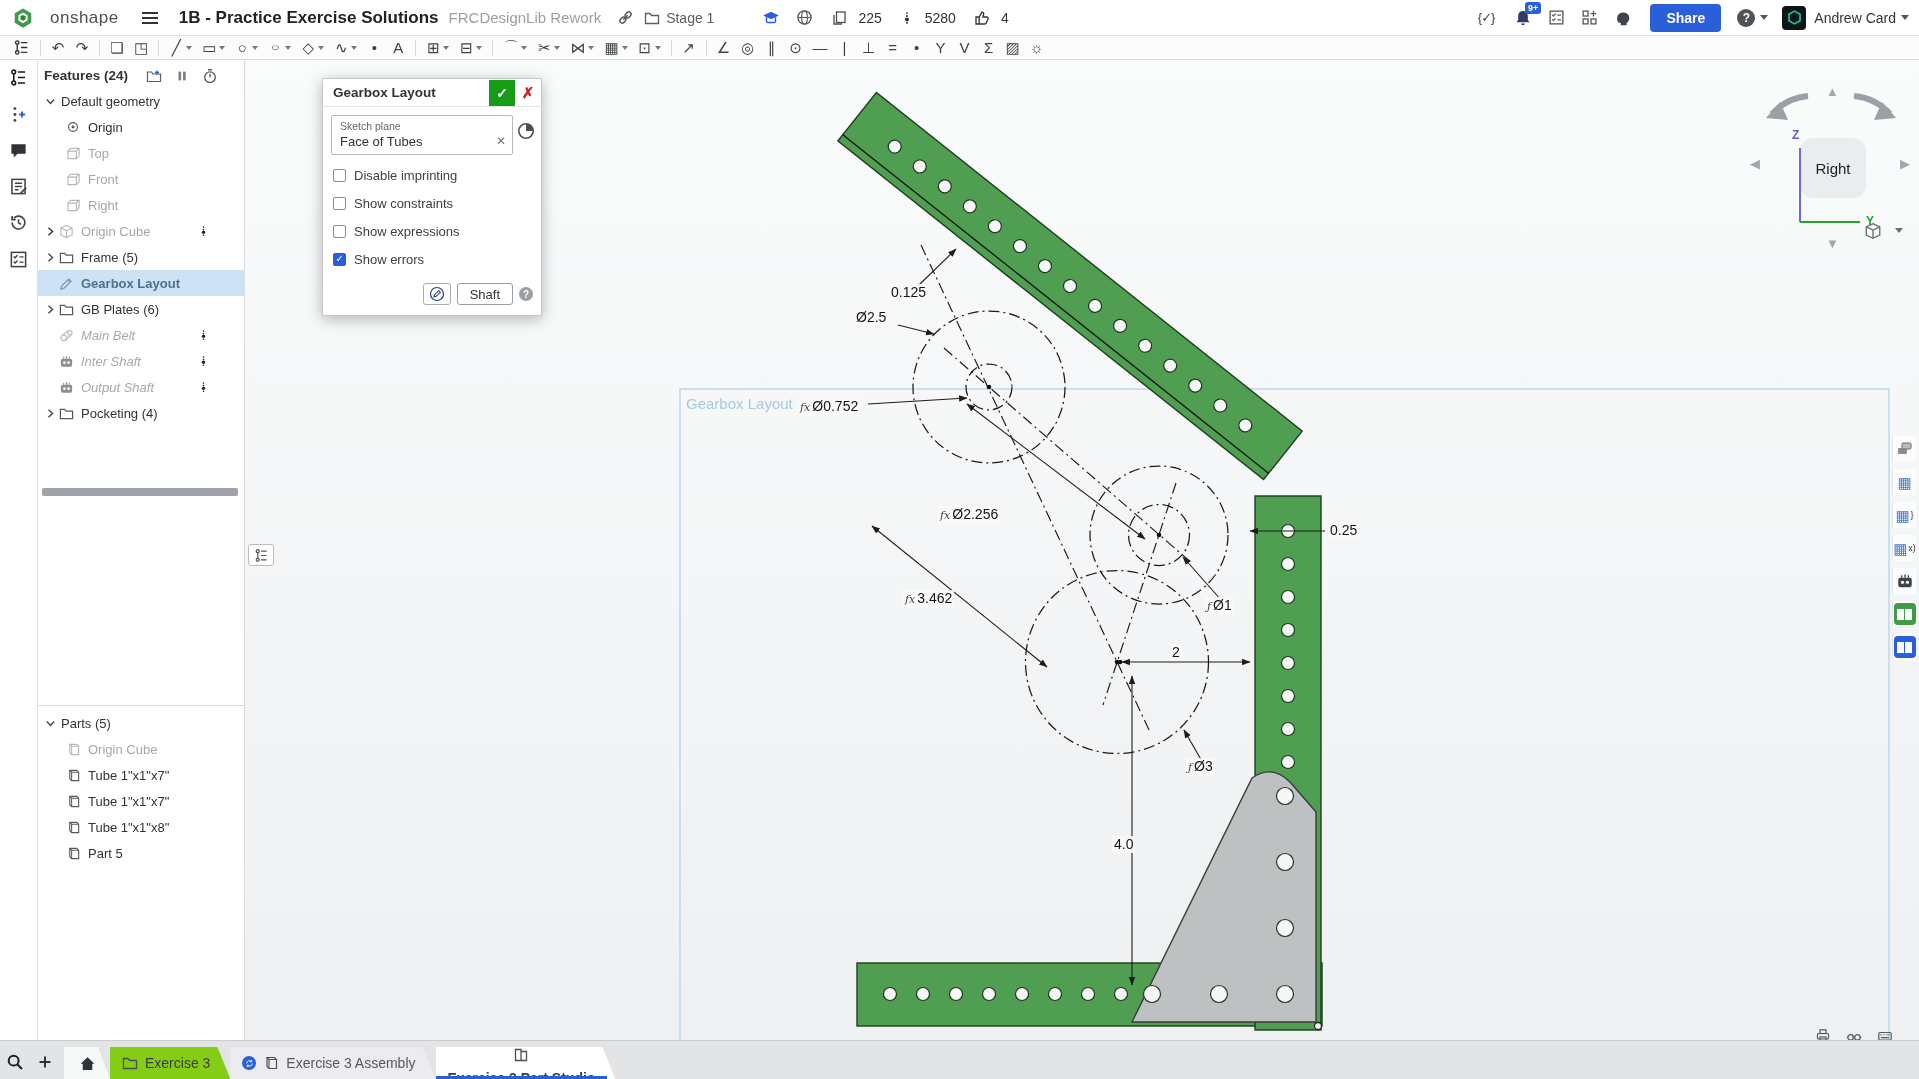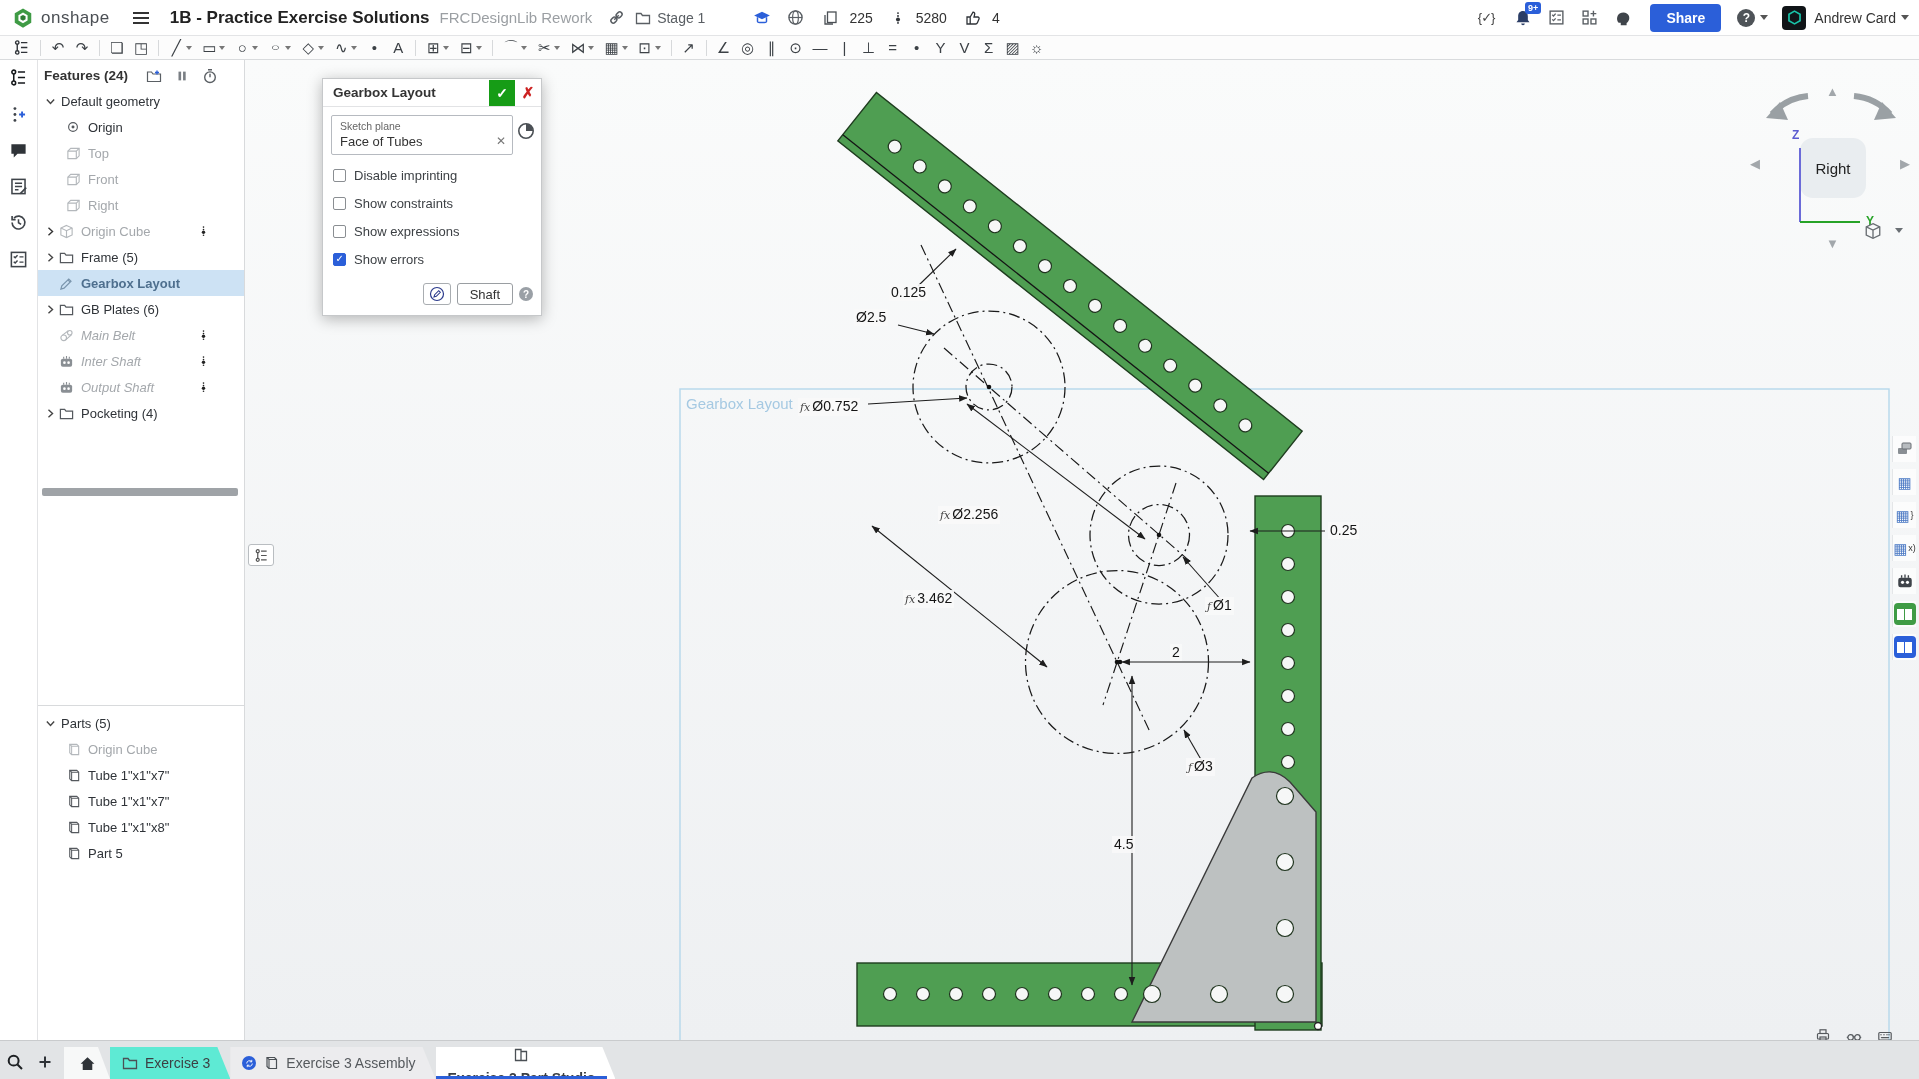--- a/index.html
+++ b/index.html
@@ -1,21 +1,21 @@
 <!DOCTYPE html>
 <html><head>
 <meta charset="utf-8">
 <style>
   *{margin:0;padding:0;box-sizing:border-box;}
   html,body{width:1919px;height:1079px;overflow:hidden;font-family:"Liberation Sans",sans-serif;background:#f6f7f8;}
   .abs{position:absolute;}
   svg.ic{display:inline-block;vertical-align:middle;}
   
   #header{position:absolute;left:0;top:0;width:1919px;height:36px;background:#fff;border-bottom:1px solid #e3e4e6;display:flex;align-items:center;z-index:30;}
-  .logo{display:flex;align-items:center;gap:7px;margin-left:12px;}
+  .logo{display:flex;align-items:center;gap:16px;margin-left:12px;}
   .logo-mark{width:22px;height:22px;}
   .logo-word{font-size:17px;color:#4b4f54;letter-spacing:.5px;}
   .hamburger{margin-left:22px;color:#333;cursor:pointer;}
   .doc-title{margin-left:20px;font-size:17px;font-weight:bold;color:#222;}
   .doc-sub{margin-left:10px;font-size:15px;color:#9b9fa3;}
   .hdr-ic{color:#5a5f64;margin-left:16px;display:flex;align-items:center;}
   .hdr-loc{font-size:14px;color:#5a5f64;margin-left:6px;}
   .stat{display:flex;align-items:center;gap:11px;margin-left:18px;color:#3c4angle044;}
   .stat span{font-size:14px;color:#333;}
   .hdr-right{margin-left:auto;display:flex;align-items:center;margin-right:10px;}
@@ -101,21 +101,21 @@
   .book span{width:7px;height:11px;background:#fff;display:inline-block;}
   .gridg{color:#4a78c4;font-size:15px;line-height:1;}
   .gridsuf{font-size:9px;color:#333;margin-left:1px;}
   #brc{position:absolute;left:1814px;top:1028px;z-index:6;display:flex;gap:13px;color:#55595d;}
   
   #tabbar{position:absolute;left:0;top:1040px;width:1919px;height:39px;background:#e2e4e6;border-top:1px solid #c9cbcd;display:flex;align-items:flex-end;z-index:30;}
   .tbtn{width:30px;height:30px;display:flex;align-items:center;justify-content:center;color:#222;cursor:pointer;margin-bottom:2px;}
   .hometab{width:46px;height:32px;background:#f7f8f8;clip-path:polygon(0 0,calc(100% - 12px) 0,100% 100%,0 100%);display:flex;align-items:center;justify-content:center;color:#333;cursor:pointer;margin-left:4px;}
   .tab{height:32px;display:flex;align-items:center;gap:7px;padding:0 20px 0 12px;font-size:14px;color:#3c4044;clip-path:polygon(0 0,calc(100% - 13px) 0,100% 100%,0 100%);cursor:pointer;position:relative;}
   .tab .tic{color:#4b5055;display:flex;}
-  .tab1{background:#5eead4;}
+  .tab1{background:#84cc16;}
   .tab2{background:#ececee;color:#55595d;}
   .tab3{background:#fff;font-weight:bold;flex-direction:column;}
   .tab3::after{content:"";position:absolute;left:0;bottom:0;width:calc(100% - 8px);height:3px;background:#2b5fd9;}
   .syncbadge{width:14px;height:14px;border-radius:50%;background:#2b5fd9;color:#fff;font-size:10px;display:flex;align-items:center;justify-content:center;}
   #flyout-btn{position:absolute;left:248px;top:544px;width:26px;height:22px;background:#fff;border:1px solid #b9bdc1;border-radius:3px;z-index:10;display:flex;align-items:center;justify-content:center;color:#555;cursor:pointer;}
 </style>
 </head>
 <body>
 
 <svg width="0" height="0" style="position:absolute">
@@ -865,21 +865,21 @@
 
 <div class="dim" style="left:889px;top:284px"><span>0.125</span></div>
 <div class="dim" style="left:854px;top:309px"><span>Ø2.5</span></div>
 <div class="dim" style="left:798px;top:398px"><i>fx</i><span>Ø0.752</span></div>
 <div class="dim" style="left:938px;top:506px"><i>fx</i><span>Ø2.256</span></div>
 <div class="dim" style="left:903px;top:590px"><i>fx</i><span>3.462</span></div>
 <div class="dim" style="left:1328px;top:522px"><span>0.25</span></div>
 <div class="dim" style="left:1205px;top:597px"><i>ƒ</i><span>Ø1</span></div>
 <div class="dim" style="left:1170px;top:644px"><span>2</span></div>
 <div class="dim" style="left:1186px;top:758px"><i>ƒ</i><span>Ø3</span></div>
-<div class="dim" style="left:1112px;top:836px"><span>4.5</span></div>
+<div class="dim" style="left:1112px;top:836px"><span>4.0</span></div>
 
 <div id="sketch-name">Gearbox Layout</div>
 
 <div id="vcube">
   <svg class="abs" style="left:14px;top:6px" width="150" height="46" viewBox="0 0 150 46">
     <path d="M52 14 A55 55 0 0 0 16 32" fill="none" stroke="#9aa0a4" stroke-width="6"></path>
     <path d="M24 20 L10 36 32 38 z" fill="#9aa0a4"></path>
     <path d="M98 14 A55 55 0 0 1 134 32" fill="none" stroke="#9aa0a4" stroke-width="6"></path>
     <path d="M126 20 L140 36 118 38 z" fill="#9aa0a4"></path>
   </svg>

